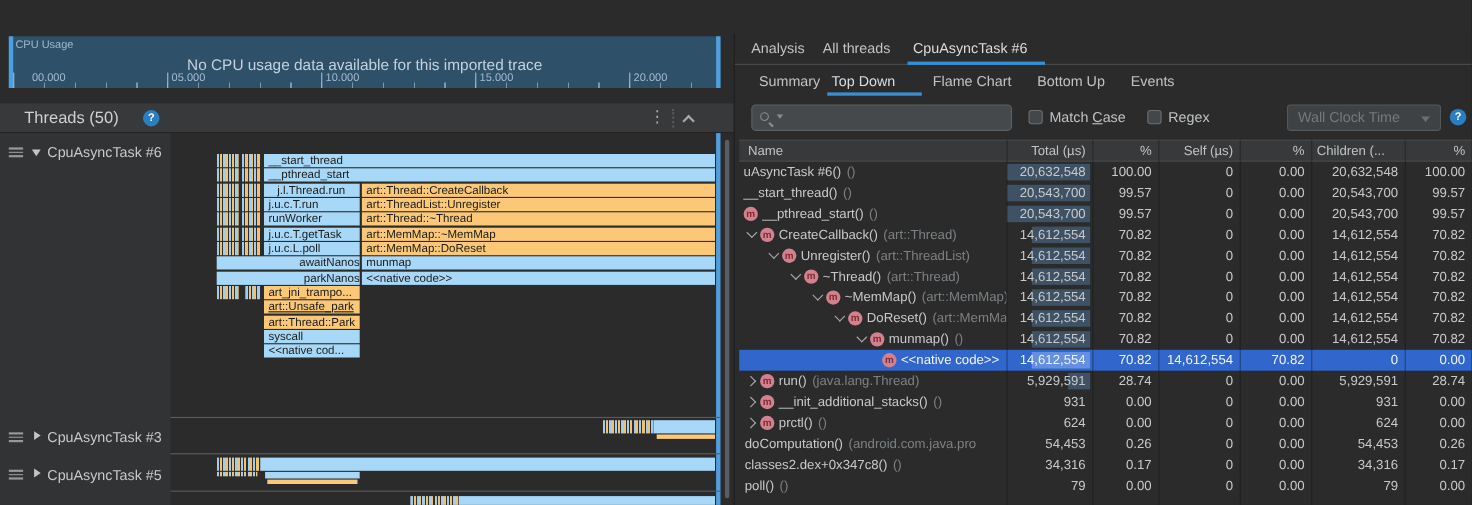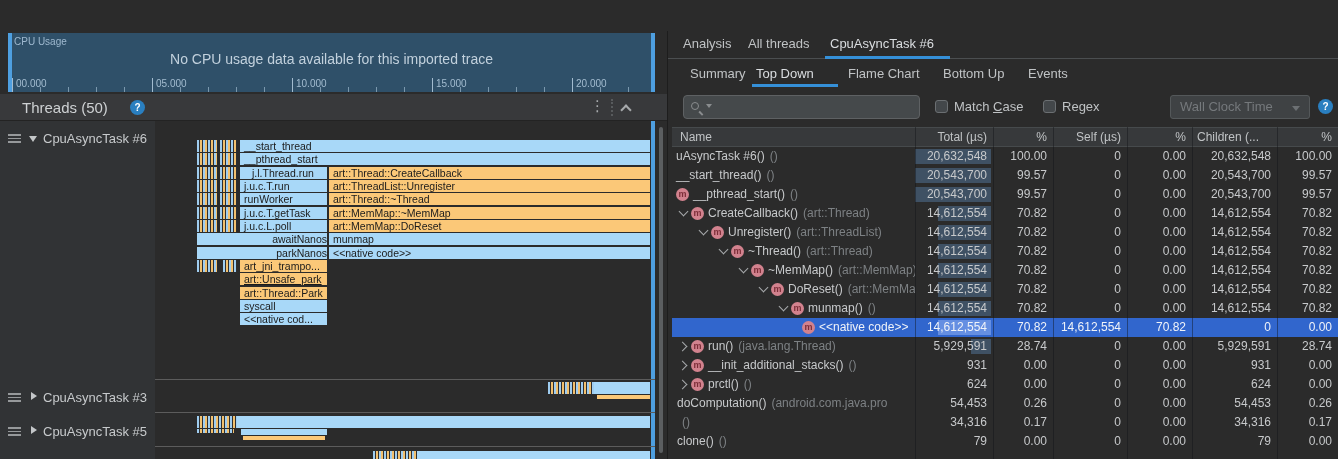--- a/index.html
+++ b/index.html
@@ -20,21 +20,21 @@
   .tb-sep { position:absolute; left:1238px; top:8px; height:16px; border-left:2px dotted #585b5d; }
   .circ { position:absolute; top:7px; width:17px; height:17px; border:1.6px solid #9da0a2;
           border-radius:50%; color:#9da0a2; text-align:center; line-height:13px; font-size:13px;
           cursor:pointer; }
   .circ .diag { position:absolute; left:6.2px; top:-1px; width:1.6px; height:15px;
                 background:#9da0a2; transform:rotate(45deg); }
   .circ.dim { border-color:#54575a; color:#54575a; font-size:8px; line-height:12px;
               letter-spacing:1px; }
 
   
-  .cpu-banner { position:absolute; left:8px; top:33px; width:647px; height:59px;
+  .cpu-banner { position:absolute; left:8px; top:33px; width:647px; height:47px;
                 background:#2f5069; cursor:crosshair; }
   .sel-line { position:absolute; top:0; width:4px; height:100%; background:#4e9fe0; }
   .cpu-label { position:absolute; left:6px; top:3px; font-size:10px; color:#9fb9cf; }
   .cpu-msg { position:absolute; left:0; right:0; top:18px; text-align:center; font-size:14px;
              color:#c2d1dd; }
   .tick-strip { position:absolute; left:4px; right:2px; bottom:0; height:5px;
                 background:repeating-linear-gradient(90deg,#7b98ae 0 1px,transparent 1px 28px); }
   .tick-major { position:absolute; bottom:0; width:1px; height:14px; background:#a3bcd0; }
   .tick-label { position:absolute; bottom:3px; font-size:10px; color:#a3bcd0; }
 
@@ -150,21 +150,21 @@
 
 
   <div class="cpu-banner">
     <div class="sel-line" style="left:0;"></div>
     <div class="sel-line" style="left:643px;"></div>
     <span class="cpu-label">CPU Usage</span>
     <div class="cpu-msg">No CPU usage data available for this imported trace</div>
     <div class="tick-strip"></div>
     <div id="ticks">
         <div class="tick-major" style="left: 4px;"></div>
-        <div class="tick-label" style="left: 8px;">00.000</div>
+        <div class="tick-label" style="left: 21px;">00.000</div>
         <div class="tick-major" style="left: 144px;"></div>
         <div class="tick-label" style="left: 148px;">05.000</div>
         <div class="tick-major" style="left: 284px;"></div>
         <div class="tick-label" style="left: 288px;">10.000</div>
         <div class="tick-major" style="left: 424px;"></div>
         <div class="tick-label" style="left: 428px;">15.000</div>
         <div class="tick-major" style="left: 564px;"></div>
         <div class="tick-label" style="left: 568px;">20.000</div>
       </div>
   </div>
@@ -495,32 +495,33 @@
             </div>
             <div class="cell num" style="left: 243px; width: 78px;"><span style="position: relative; z-index: 2;">54,453</span></div>
             <div class="cell num" style="left: 321px; width: 60px;"><span style="position: relative; z-index: 2;">0.26</span></div>
             <div class="cell num" style="left: 381px; width: 74px;"><span style="position: relative; z-index: 2;">0</span></div>
             <div class="cell num" style="left: 455px; width: 65px;"><span style="position: relative; z-index: 2;">0.00</span></div>
             <div class="cell num" style="left: 520px; width: 85px;"><span style="position: relative; z-index: 2;">54,453</span></div>
             <div class="cell num" style="left: 605px; width: 61px;"><span style="position: relative; z-index: 2;">0.26</span></div>
           </div>
           <div class="trow" style="top: 286px;">
             <div class="cell namecell" style="left: 0px; width: 243px; padding-left: 5px;">
+              <span class="name">classes2.dex+0x347c8()</span>
               <span class="qual">()</span>
             </div>
             <div class="cell num" style="left: 243px; width: 78px;"><span style="position: relative; z-index: 2;">34,316</span></div>
             <div class="cell num" style="left: 321px; width: 60px;"><span style="position: relative; z-index: 2;">0.17</span></div>
             <div class="cell num" style="left: 381px; width: 74px;"><span style="position: relative; z-index: 2;">0</span></div>
             <div class="cell num" style="left: 455px; width: 65px;"><span style="position: relative; z-index: 2;">0.00</span></div>
             <div class="cell num" style="left: 520px; width: 85px;"><span style="position: relative; z-index: 2;">34,316</span></div>
             <div class="cell num" style="left: 605px; width: 61px;"><span style="position: relative; z-index: 2;">0.17</span></div>
           </div>
           <div class="trow" style="top: 305px;">
             <div class="cell namecell" style="left: 0px; width: 243px; padding-left: 5px;">
-              <span class="name">clone()</span>
+              <span class="name">poll()</span>
               <span class="qual">()</span>
             </div>
             <div class="cell num" style="left: 243px; width: 78px;"><span style="position: relative; z-index: 2;">79</span></div>
             <div class="cell num" style="left: 321px; width: 60px;"><span style="position: relative; z-index: 2;">0.00</span></div>
             <div class="cell num" style="left: 381px; width: 74px;"><span style="position: relative; z-index: 2;">0</span></div>
             <div class="cell num" style="left: 455px; width: 65px;"><span style="position: relative; z-index: 2;">0.00</span></div>
             <div class="cell num" style="left: 520px; width: 85px;"><span style="position: relative; z-index: 2;">79</span></div>
             <div class="cell num" style="left: 605px; width: 61px;"><span style="position: relative; z-index: 2;">0.00</span></div>
           </div>
         </div>

